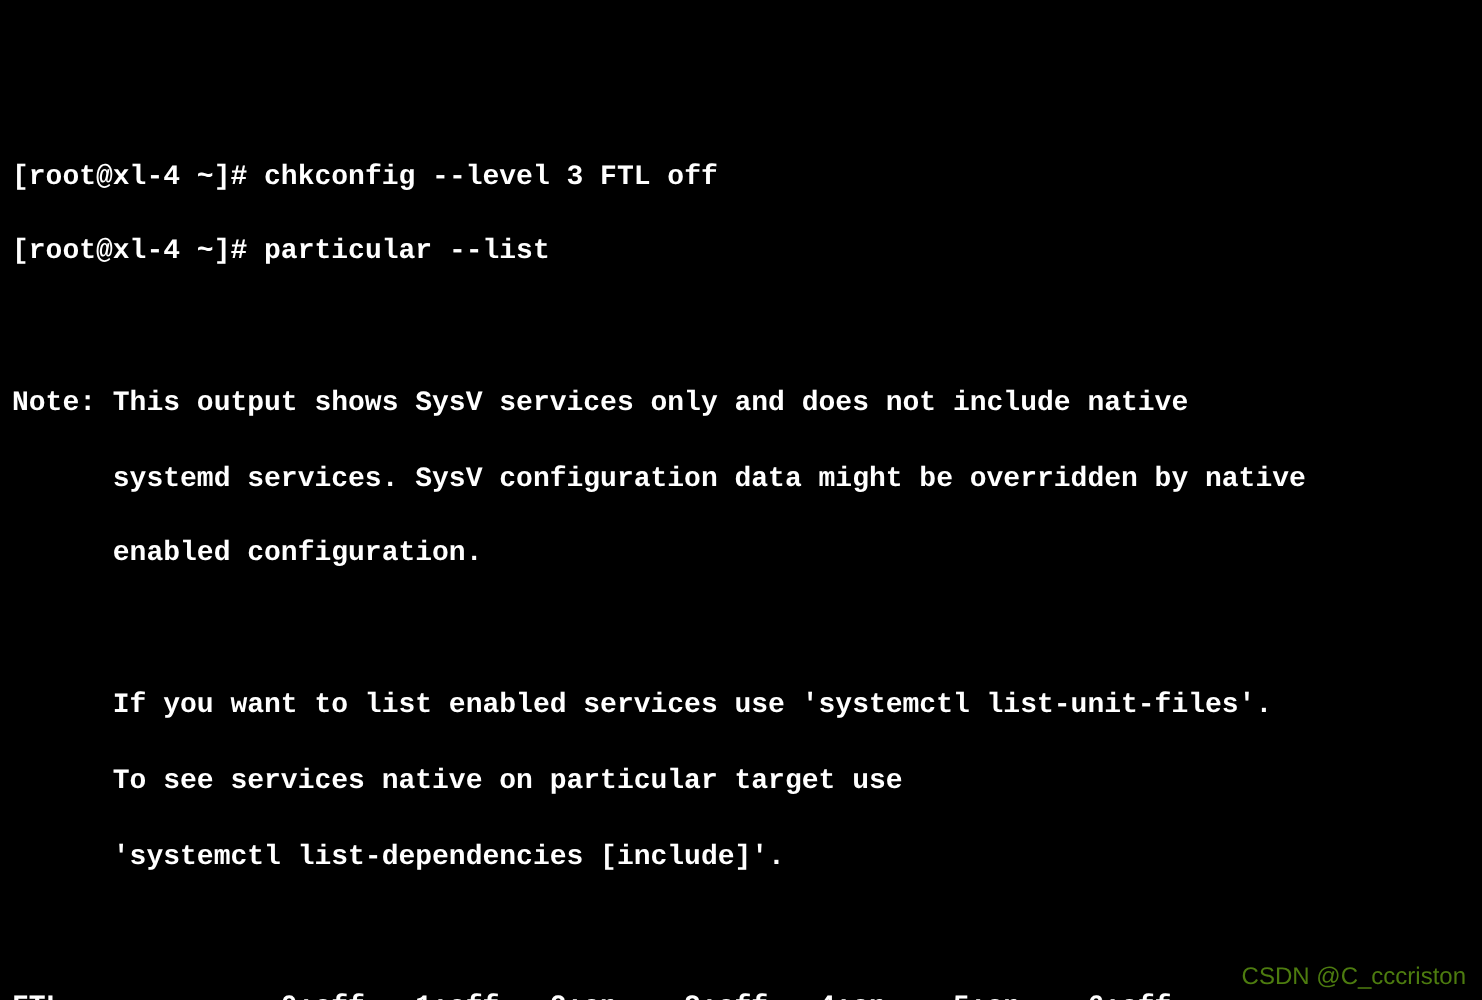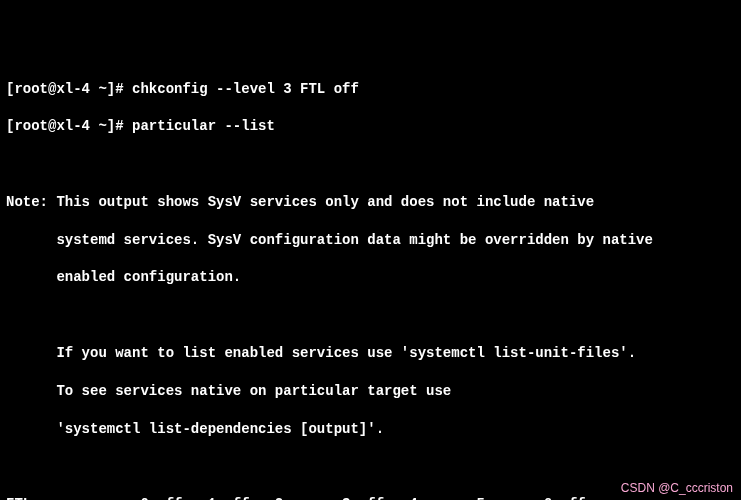--- a/index.html
+++ b/index.html
@@ -21,41 +21,41 @@
       position: relative;
     }
     .line {
       display: block;
       font-weight: bold;
     }
     .watermark {
       position: absolute;
       bottom: 4px;
       right: 8px;
-      color: #f9a8d4;
+      color: #4d7c0f;
       font-size: 12px;
       font-family: Arial, sans-serif;
       white-space: nowrap;
     }
   </style>
 </head>
 <body>
 
 
 
 <span class="line"><span>[root@xl-4 ~]# </span><span>chkconfig --level 3 FTL off</span></span>
 <span class="line"><span>[root@xl-4 ~]# </span><span>particular --list</span></span>
 <span class="line"> </span>
 <span class="line">Note: This output shows SysV services only and does not include native</span>
 <span class="line">      systemd services. SysV configuration data might be overridden by native</span>
 <span class="line">      enabled configuration.</span>
 <span class="line"> </span>
 <span class="line">      If you want to list enabled services use 'systemctl list-unit-files'.</span>
 <span class="line">      To see services native on particular target use</span>
-<span class="line">      'systemctl list-dependencies [output]'.</span>
+<span class="line">      'systemctl list-dependencies [include]'.</span>
 <span class="line"> </span>
 <span class="line">FTL             0:off   1:off   2:on    3:off   4:on    5:on    6:off</span>
 
 
 
 
 
 
 
 

